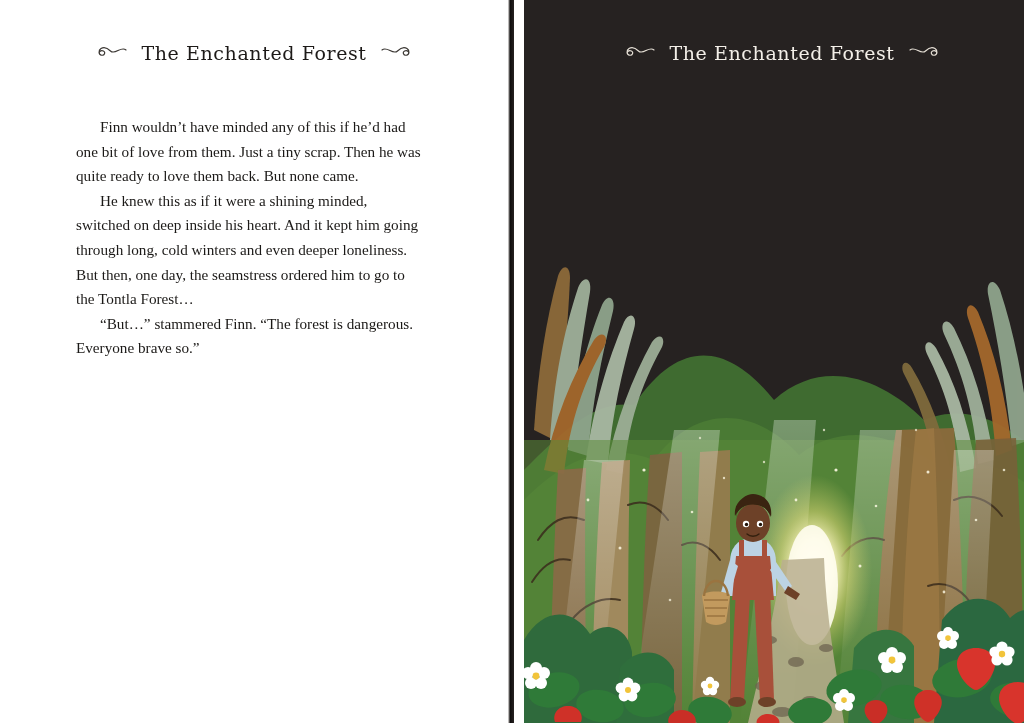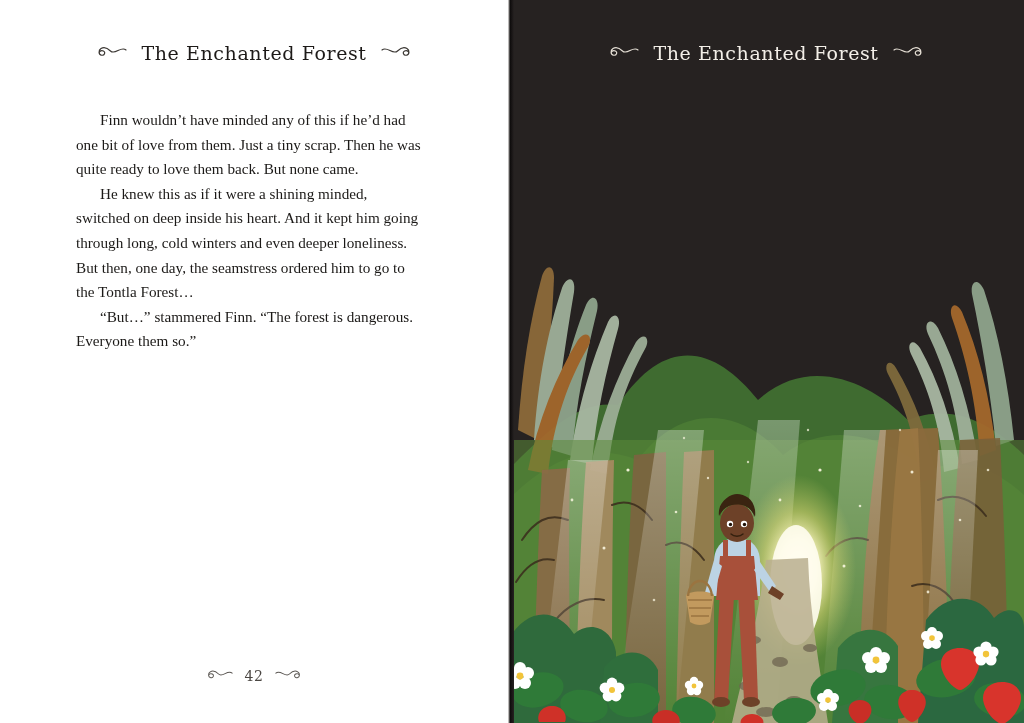--- a/index.html
+++ b/index.html
@@ -1,19 +1,19 @@
 <!DOCTYPE html>
 <html><head>
 <meta charset="utf-8">
 <style>
   * { margin:0; padding:0; box-sizing:border-box; }
   html,body { width:1024px; height:723px; overflow:hidden; }
   body { font-family:"Liberation Serif", serif; background:#ffffff; }
 
-  .spread { position:relative; width:1024px; height:723px; display:flex; }
+  .spread { position:relative; width:1024px; height:723px; display:flex;gap:16px; }
 
   
   .page-left {
     position:relative; width:508px; height:723px;
     background:#ffffff; flex:0 0 508px;
   }
   .page-right {
     position:relative; width:516px; height:723px;
     background:#262221; flex:0 0 516px; overflow:hidden;
   }
@@ -35,21 +35,21 @@
     font-family:"DejaVu Serif", serif;
     font-size:19px; letter-spacing:.6px;
   }
   .runhead-left .runhead-title { color:#1d1a18; }
   .runhead-right .runhead-title { color:#f3efe8; }
   .flourish { display:block; }
   .flourish.flip { transform:scaleX(-1); }
 
   
   .col-left {
-    position:absolute; left:76px; top:108px; width:348px;
+    position:absolute; left:76px; top:115px; width:348px;
     font-size:15.2px; line-height:24.6px; color:#1b1917;
     text-align:left;
   }
   .col-left p, .col-right p { margin:0; text-indent:24px; }
 
   
   .folio {
     position:absolute; bottom:38px; left:0; width:508px;
     display:flex; align-items:center; justify-content:center; gap:11px;
   }
@@ -79,36 +79,23 @@
       <span class="flourish flip">
         <svg width="34" height="16" viewBox="0 0 34 16">
           <path d="M32 7 C27 2.5 21 12.5 16.5 8 C13 4.6 9.5 4 7 5.6 C4.2 7.4 4.4 11.6 7.6 12.2 C10.6 12.8 11.8 9.2 9.4 8 C7.6 7.1 5.6 8 5.2 9.6" fill="none" stroke="#3a3632" stroke-width="1.15" stroke-linecap="round"></path>
         </svg>
       </span>
     </div>
 
     <div class="col-left">
       <p>Finn wouldn’t have minded any of this if he’d had one bit of love from them. Just a tiny scrap. Then he was quite ready to love them back. But none came.</p>
       <p>He knew this as if it were a shining minded, switched on deep inside his heart. And it kept him going through long, cold winters and even deeper loneliness. But then, one day, the seamstress ordered him to go to the Tontla Forest…</p>
-      <p>“But…” stammered Finn. “The forest is dangerous. Everyone them so.”</p>
+      <p>“But…” stammered Finn. “The forest is dangerous. Everyone brave so.”</p>
     </div>
 
-    <div class="folio">
-      <span class="flourish">
-        <svg width="30" height="14" viewBox="0 0 34 16">
-          <path d="M32 7 C27 2.5 21 12.5 16.5 8 C13 4.6 9.5 4 7 5.6 C4.2 7.4 4.4 11.6 7.6 12.2 C10.6 12.8 11.8 9.2 9.4 8 C7.6 7.1 5.6 8 5.2 9.6" fill="none" stroke="#5a5652" stroke-width="1.15" stroke-linecap="round"></path>
-        </svg>
-      </span>
-      <span class="folio-num">42</span>
-      <span class="flourish flip">
-        <svg width="30" height="14" viewBox="0 0 34 16">
-          <path d="M32 7 C27 2.5 21 12.5 16.5 8 C13 4.6 9.5 4 7 5.6 C4.2 7.4 4.4 11.6 7.6 12.2 C10.6 12.8 11.8 9.2 9.4 8 C7.6 7.1 5.6 8 5.2 9.6" fill="none" stroke="#5a5652" stroke-width="1.15" stroke-linecap="round"></path>
-        </svg>
-      </span>
-    </div>
   </div>
 
   <div class="spine"></div>
 
   <div class="page-right">
 
     <div class="illo">
       <svg viewBox="0 0 516 723" preserveAspectRatio="none">
         <defs>
           <radialGradient id="glow" cx="50%" cy="50%" r="50%">

